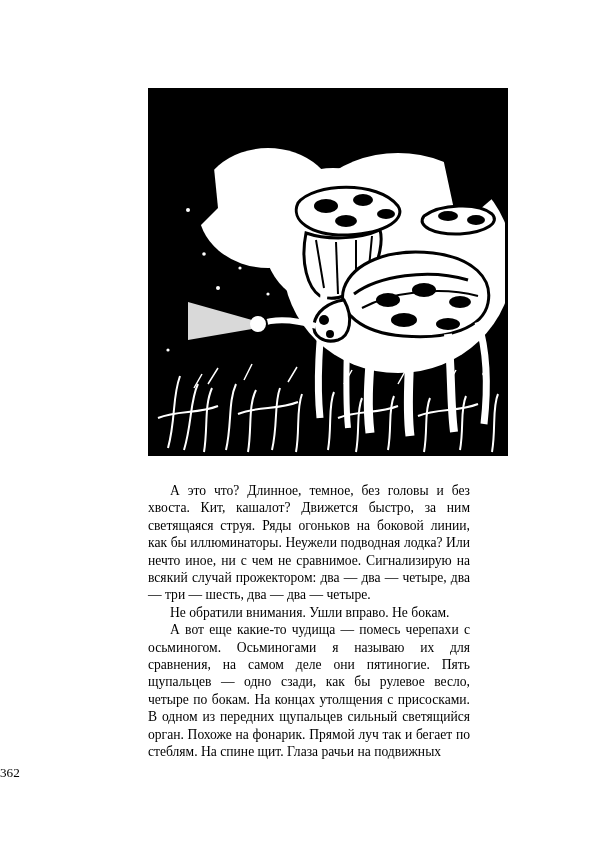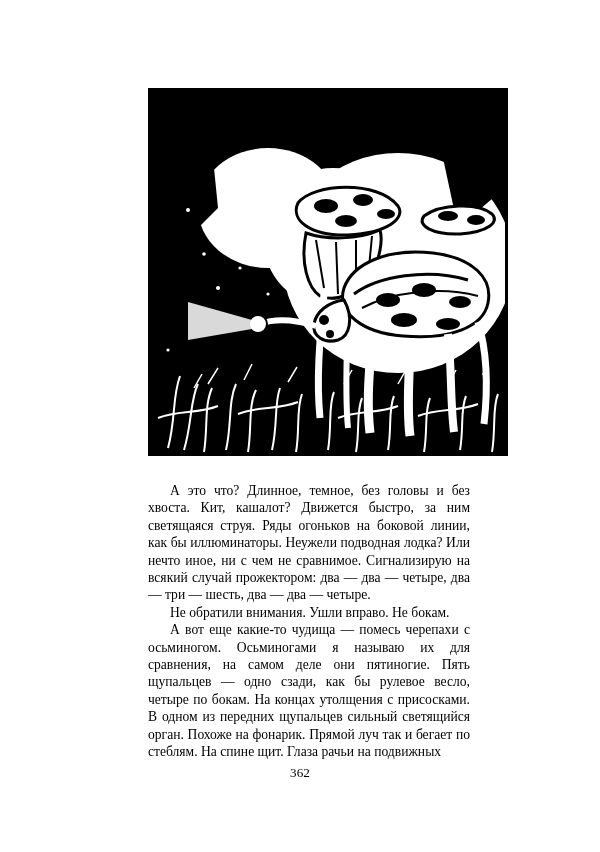--- a/index.html
+++ b/index.html
@@ -46,21 +46,21 @@
     line-height: 17.4px;
     text-align: justify;
     text-indent: 22px;
     hyphens: manual;
   }
   .page-number {
     position: absolute;
     left: 0;
     top: 765px;
     width: 600px;
-    text-align: center;
+    text-align: left;
     font-size: 13.2px;
     font-family: "Liberation Serif", serif;
   }
 </style>
 </head>
 <body>
 
 <div class="page">
 
   <div class="illustration">

